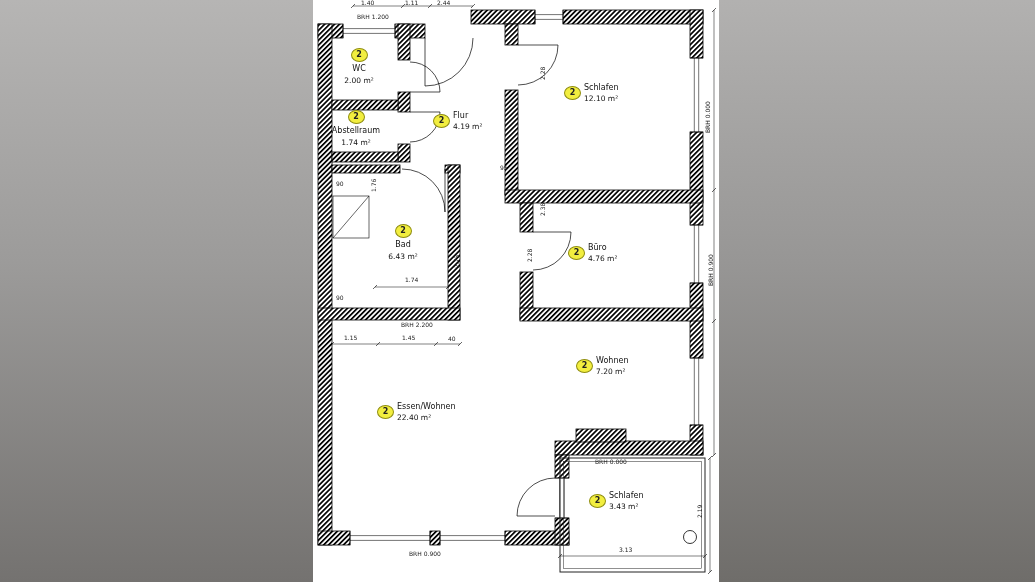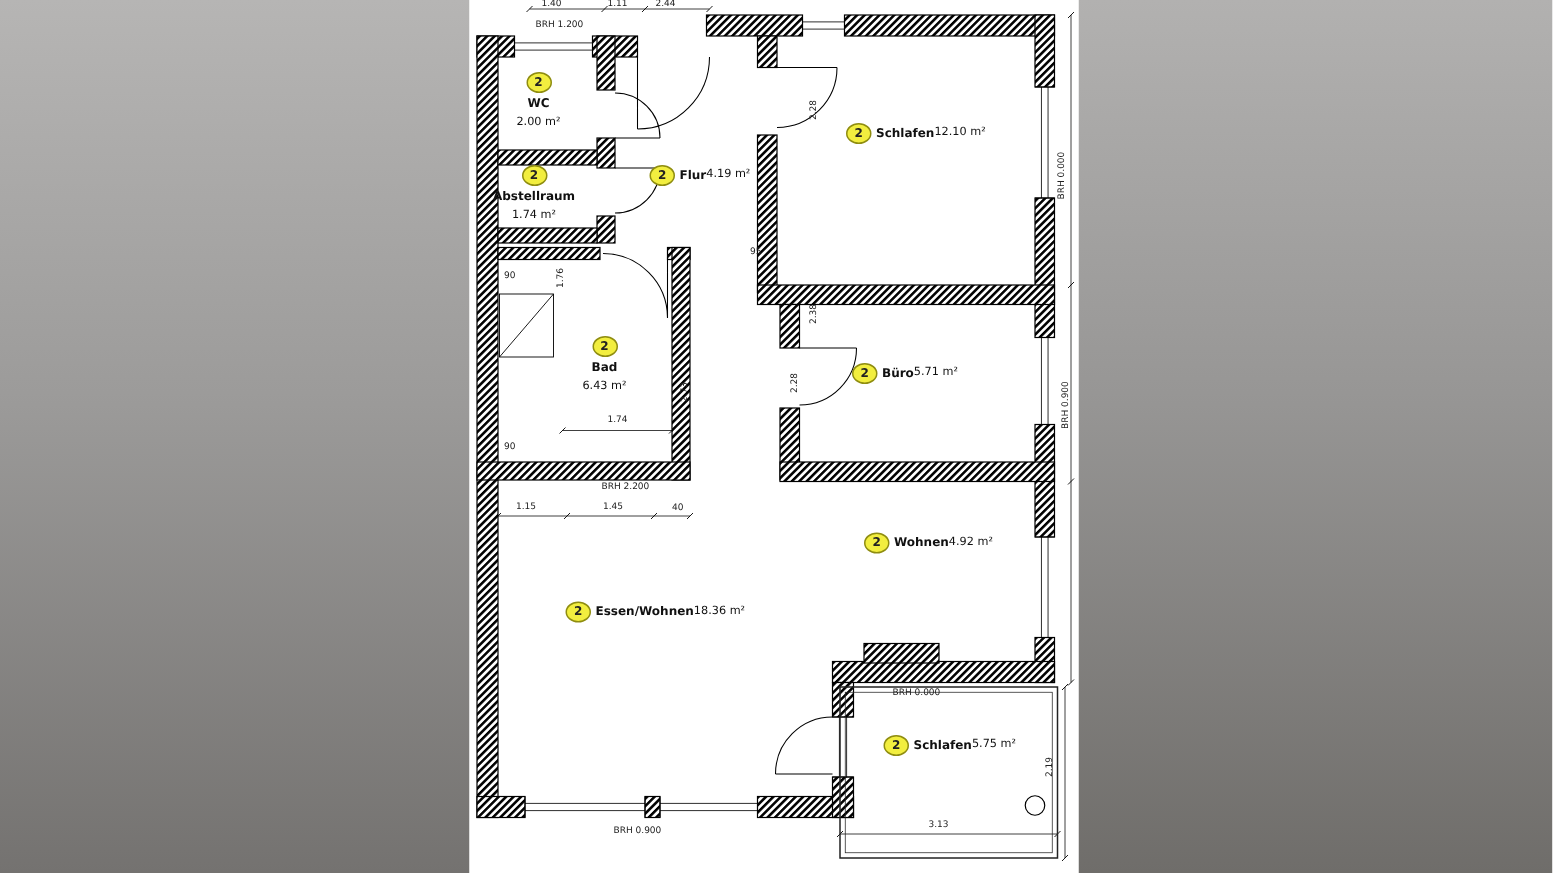--- a/index.html
+++ b/index.html
@@ -7,22 +7,22 @@
          font-family:"DejaVu Sans",sans-serif;color:#111;}
   .side{position:absolute;top:0;height:582px;}
   .side.left{left:0;width:313px;background:linear-gradient(180deg,#b6b5b4 0%,#9c9b9a 45%,#747270 100%);}
   .side.right{left:719px;width:316px;background:linear-gradient(180deg,#b2b1b0 0%,#979695 45%,#6f6d6a 100%);}
   .plan{position:absolute;left:313px;top:0;width:406px;height:582px;background:#ffffff;}
   .plan svg{position:absolute;left:0;top:0;}
   .label{position:absolute;display:flex;align-items:center;gap:3px;}
   .label.stack{flex-direction:column;gap:1px;text-align:center;}
   .badge{flex:0 0 auto;width:15px;height:12px;border:1px solid #8f8d10;border-radius:50%;
          background:#f2ee3f;font-size:8px;font-weight:bold;line-height:12px;text-align:center;color:#222;}
-  .txtcol{display:flex;flex-direction:row;justify-content:center;}
-  .nm{font-size:8px;line-height:1.45;white-space:nowrap;font-weight:bold;}
+  .txtcol{display:flex;flex-direction:column;justify-content:center;}
+  .nm{font-size:8px;line-height:1.45;white-space:nowrap;}
   .ar{font-size:7.5px;line-height:1.3;white-space:nowrap;}
   .dim,.ann{position:absolute;font-size:6px;color:#222;white-space:nowrap;line-height:1;}
   .rot{transform:rotate(-90deg);transform-origin:0 0;}
 </style>
 </head>
 <body>
 
 <div class="stage">
   <div class="side left"></div>
   <div class="side right"></div>
@@ -174,45 +174,45 @@
     <div class="label stack" style="left:62px;top:224px;width:56px">
       <span class="badge">2</span>
       <span class="nm">Bad</span>
       <span class="ar">6.43 m²</span>
     </div>
 
     <div class="label" style="left:255px;top:242px">
       <span class="badge">2</span>
       <span class="txtcol">
         <span class="nm">Büro</span>
-        <span class="ar">5.71 m²</span>
+        <span class="ar">4.76 m²</span>
       </span>
     </div>
 
     <div class="label" style="left:263px;top:355px">
       <span class="badge">2</span>
       <span class="txtcol">
         <span class="nm">Wohnen</span>
-        <span class="ar">4.92 m²</span>
+        <span class="ar">7.20 m²</span>
       </span>
     </div>
 
     <div class="label" style="left:64px;top:401px">
       <span class="badge">2</span>
       <span class="txtcol">
         <span class="nm">Essen/Wohnen</span>
-        <span class="ar">18.36 m²</span>
+        <span class="ar">22.40 m²</span>
       </span>
     </div>
 
     <div class="label" style="left:276px;top:490px">
       <span class="badge">2</span>
       <span class="txtcol">
         <span class="nm">Schlafen</span>
-        <span class="ar">5.75 m²</span>
+        <span class="ar">3.43 m²</span>
       </span>
     </div>
 
     <div class="ann" style="left:44px;top:14px">BRH 1.200</div>
     <div class="ann rot" style="left:392px;top:133px">BRH 0.000</div>
     <div class="ann rot" style="left:395px;top:286px">BRH 0.900</div>
     <div class="ann" style="left:88px;top:322px">BRH 2.200</div>
     <div class="ann" style="left:282px;top:459px">BRH 0.000</div>
     <div class="ann" style="left:96px;top:551px">BRH 0.900</div>
 

